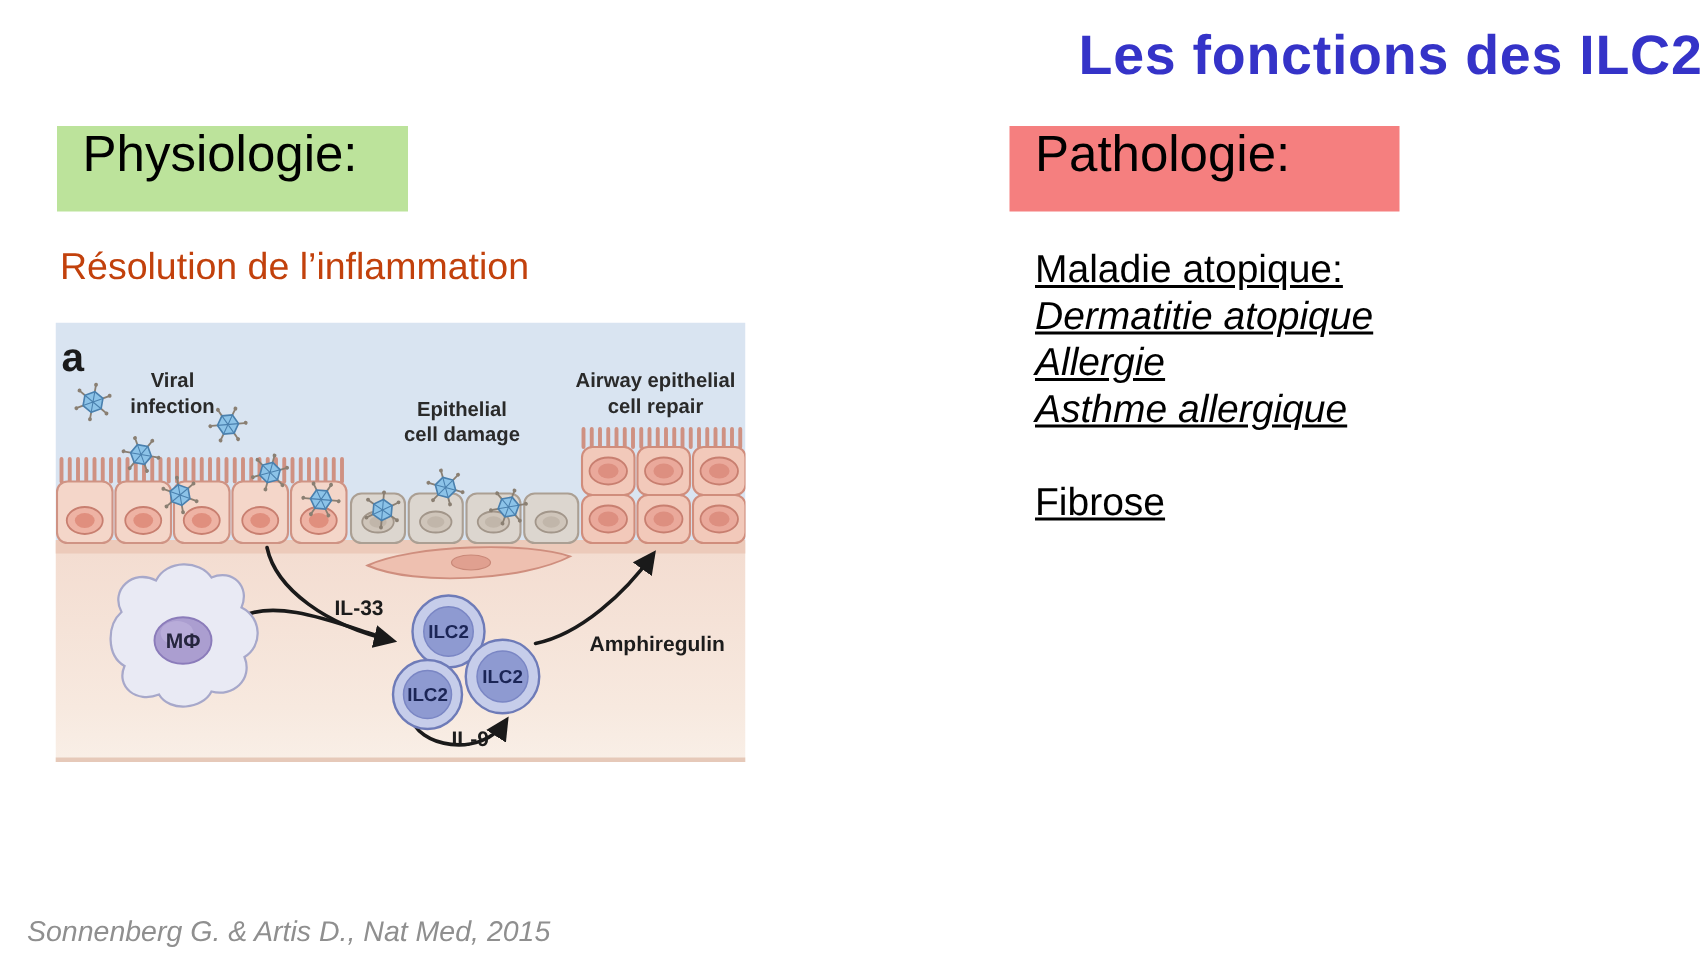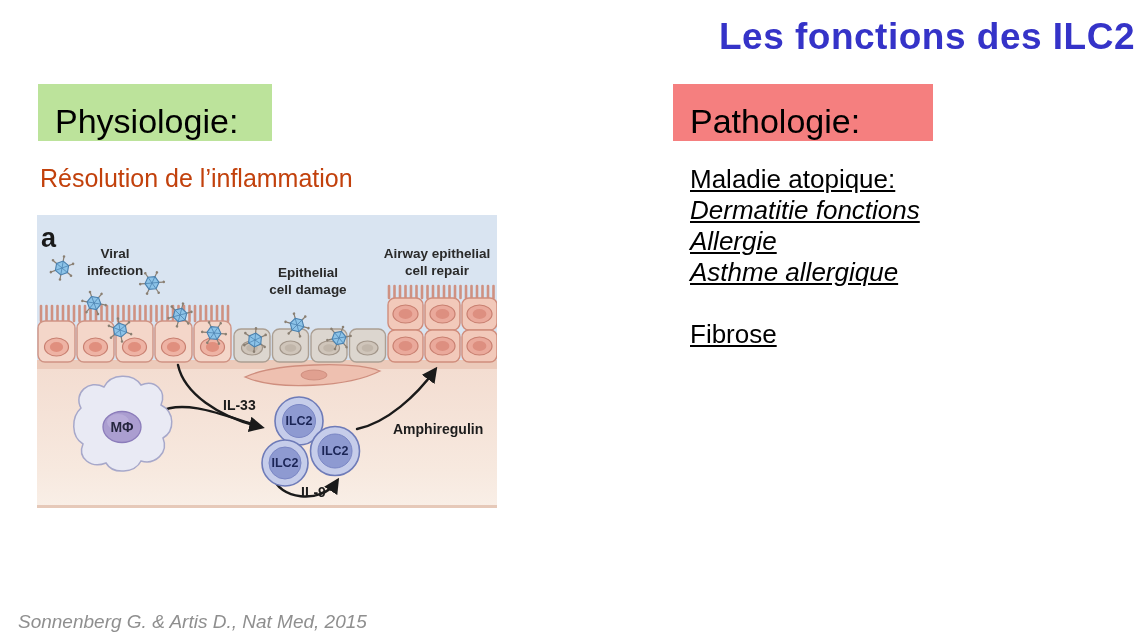--- a/index.html
+++ b/index.html
@@ -5,21 +5,21 @@
   html,body{margin:0;padding:0;background:#ffffff;}
   .slide{
     position:relative;width:1135px;height:638px;background:#ffffff;overflow:hidden;
     font-family:"Liberation Sans", sans-serif;color:#000;
   }
   .title{
     position:absolute;top:16px;left:0;right:0;text-align:right;
     font-size:37px;font-weight:bold;color:#3533c8;letter-spacing:0.5px;
   }
   .hdr-box{
-    position:absolute;top:84px;height:57px;display:flex;align-items:flex-end;
+    position:absolute;top:84px;height:57px;display:flex;align-items:flex-start;
     font-size:34px;color:#000;padding:0 17px;box-sizing:border-box;
   }
   .hdr-physio{left:38px;width:234px;background:#bce39b;}
   .hdr-patho{left:673px;width:260px;background:#f57f7f;}
   .subtitle{
     position:absolute;left:40px;top:164px;font-size:25px;color:#c2410c;
   }
   .patho-text{
     position:absolute;left:690px;top:164px;font-size:26px;line-height:31px;color:#000;text-decoration:underline;
   }
@@ -50,21 +50,21 @@
   </div>
 
   <div class="hdr-box hdr-patho" style="background-color: rgb(245, 127, 127);">
     <span>Pathologie:</span>
   </div>
 
   <div class="subtitle">Résolution de l’inflammation</div>
 
   <div class="patho-text">
     <div class="line">Maladie atopique:</div>
-    <div class="line italic">Dermatitie fonctions</div>
+    <div class="line italic">Dermatitie atopique</div>
     <div class="line italic">Allergie</div>
     <div class="line italic">Asthme allergique</div>
     <div class="line"></div>
     <div class="line">Fibrose</div>
   </div>
 
   <svg class="figure" viewBox="0 0 460 293" width="460" height="293" xmlns="http://www.w3.org/2000/svg">
     <defs>
       <linearGradient id="tissueGrad" x1="0" y1="0" x2="0" y2="1">
         <stop offset="0" stop-color="#f3dcd0"></stop>

